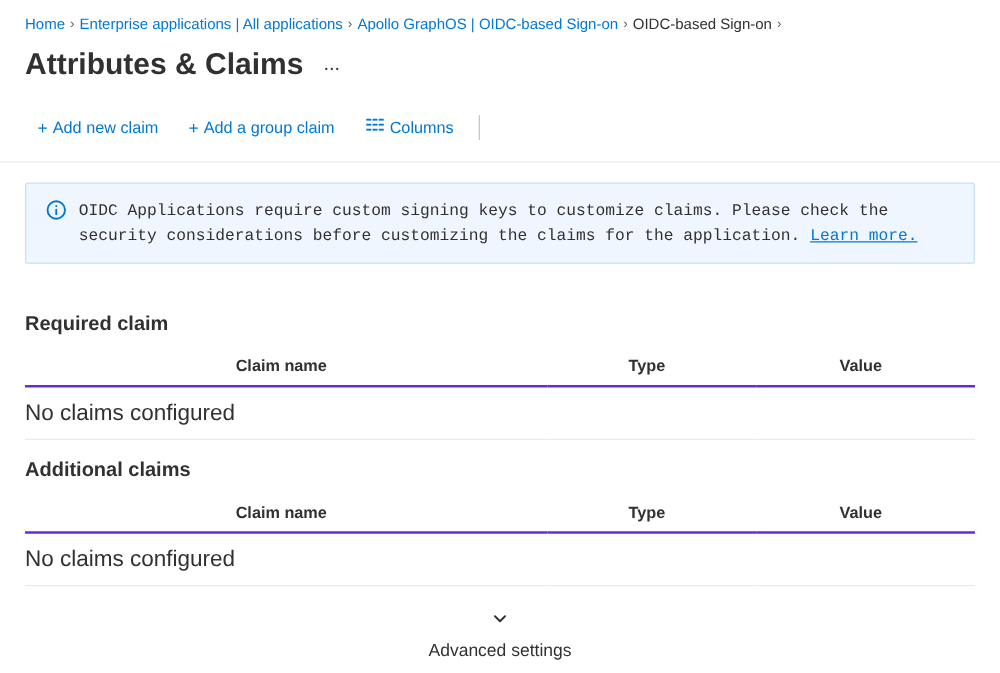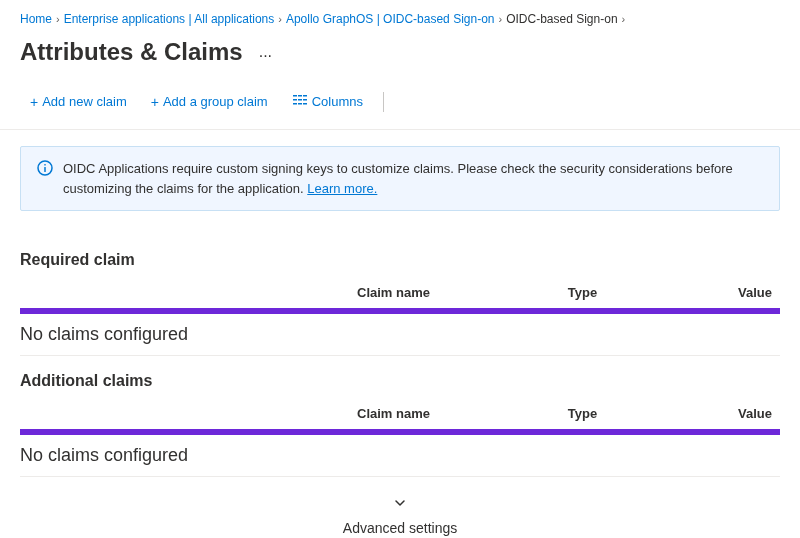--- a/index.html
+++ b/index.html
@@ -98,46 +98,47 @@
     .info-icon {
       color: #0078d4;
       font-size: 16px;
       margin-top: 1px;
       flex-shrink: 0;
     }
     .info-text {
       font-size: 13px;
       color: #323130;
       line-height: 1.5;
+      font-family: Liberation Mono, monospace;
     }
     .info-link {
       color: #0078d4;
       text-decoration: underline;
       cursor: pointer;
     }
     .content {
       padding: 8px 20px;
     }
     .section-title {
       font-size: 16px;
       font-weight: 600;
       color: #323130;
       margin: 16px 0 8px 0;
     }
     .claims-table {
       width: 100%;
       border-collapse: collapse;
     }
     .claims-table th {
-      text-align: right;
+      text-align: center;
       font-size: 13px;
       font-weight: 600;
       color: #323130;
       padding: 8px 8px 8px 0;
-      border-bottom: 6px solid #6d28d9;
+      border-bottom: 2px solid #6d28d9;
     }
     .claims-table td {
       padding: 10px 8px 10px 0;
       font-size: 18px;
       color: #323130;
       border-bottom: 1px solid #edebe9;
     }
     .col-name { width: 55%; }
     .col-type { width: 22%; }
     .col-value { width: 23%; }

